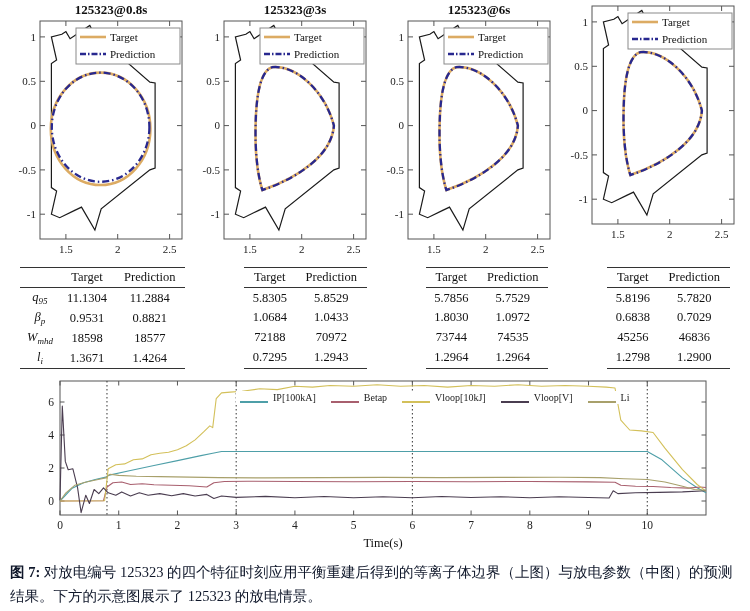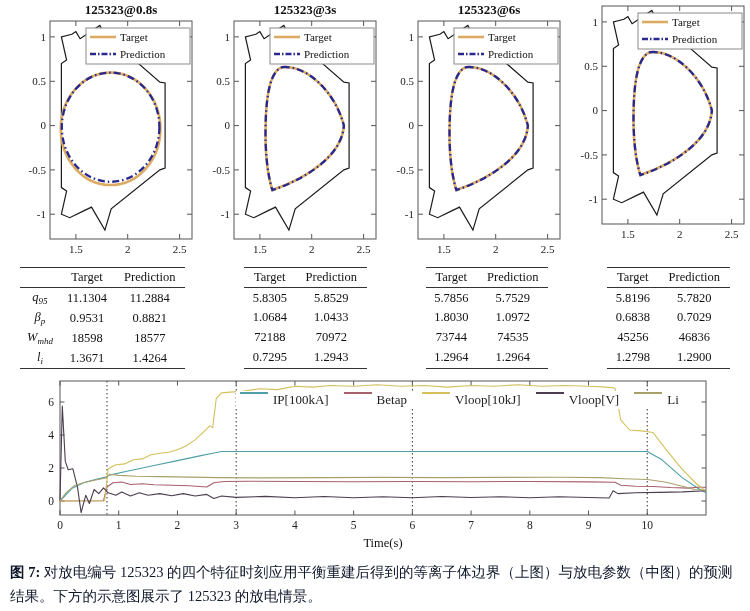--- a/index.html
+++ b/index.html
@@ -1,35 +1,35 @@
 <!DOCTYPE html>
 <html><head>
 <meta charset="utf-8">
 <style>
   html,body{margin:0;padding:0;background:#fff;}
   body{font-family:"Liberation Serif",serif;color:#111;}
   .figure-root{width:750px;height:611px;background:#fff;overflow:hidden;position:relative;}
   
-  .plots-row{display:flex;justify-content:flex-end;gap:6px;padding-top:2px;}
+  .plots-row{display:flex;justify-content:center;gap:6px;padding-top:2px;}
   .subplot{width:178px;}
   .sp-title{font-size:13px;font-weight:bold;text-align:center;padding-left:24px;height:15px;line-height:15px;}
   svg text{font-family:"Liberation Serif",serif;}
   .tickline{stroke:#555;stroke-width:1;}
   .ticktext{font-size:11px;fill:#222;}
   
   .tables-row{display:flex;justify-content:space-between;margin:6px 20px 0 20px;}
   table.ptable{border-collapse:collapse;border-top:1.5px solid #333;border-bottom:1.5px solid #333;}
   table.ptable td{font-size:12.5px;text-align:center;padding:2px 7px;white-space:nowrap;}
   table.ptable thead td{border-bottom:1px solid #333;padding:2px 10px;}
   td.lblcol{font-style:italic;padding:2px 4px;}
   .subscr{font-size:9px;vertical-align:-3px;}
   
   .ts-wrap{position:relative;width:750px;height:178px;margin-top:6px;}
   .ts-legend{position:absolute;left:236px;top:16px;display:flex;gap:15px;align-items:center;background:#fff;padding:1px 4px;}
-  .ts-entry{display:flex;align-items:flex-start;gap:5px;font-size:13px;color:#222;}
+  .ts-entry{display:flex;align-items:flex-end;gap:5px;font-size:10px;color:#222;}
   .lsample{display:inline-block;width:28px;height:2px;background:#888;}
   
   .caption{margin:8px 12px 0 10px;font-size:14.5px;line-height:1.65;color:#0f172a;}
   .caption .cap-label{font-weight:bold;}
 </style>
 </head>
 <body>
 
 <div class="figure-root">
 

